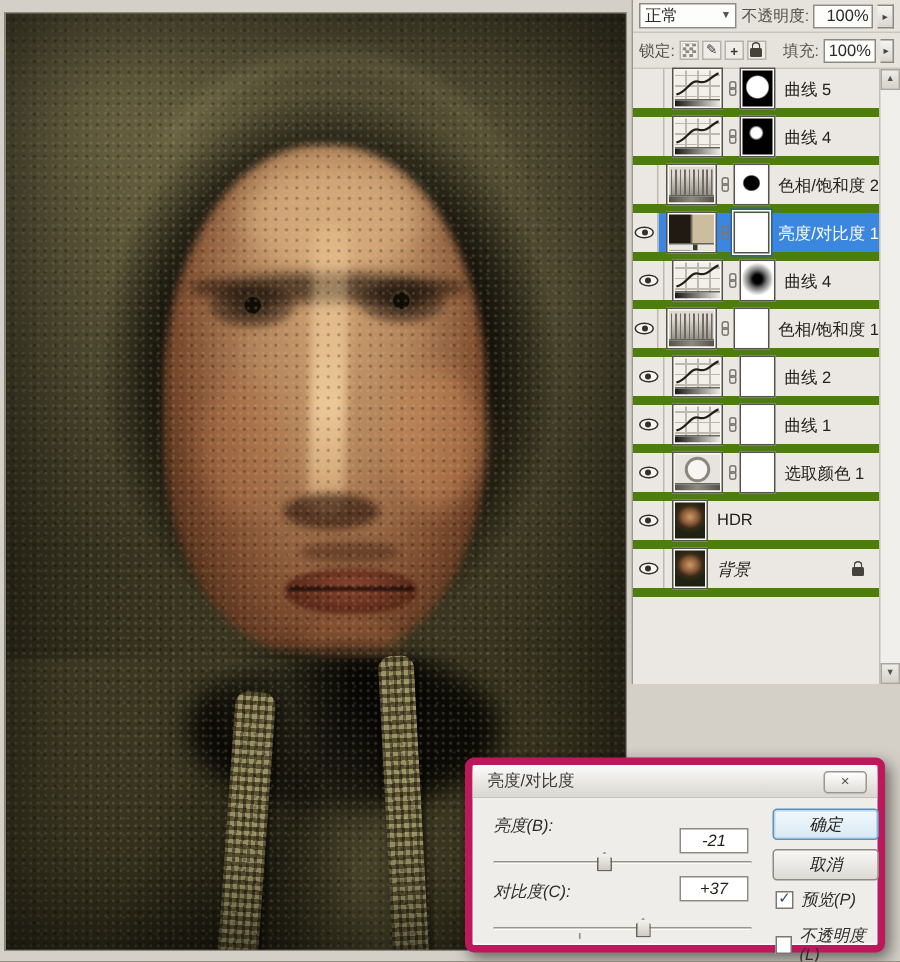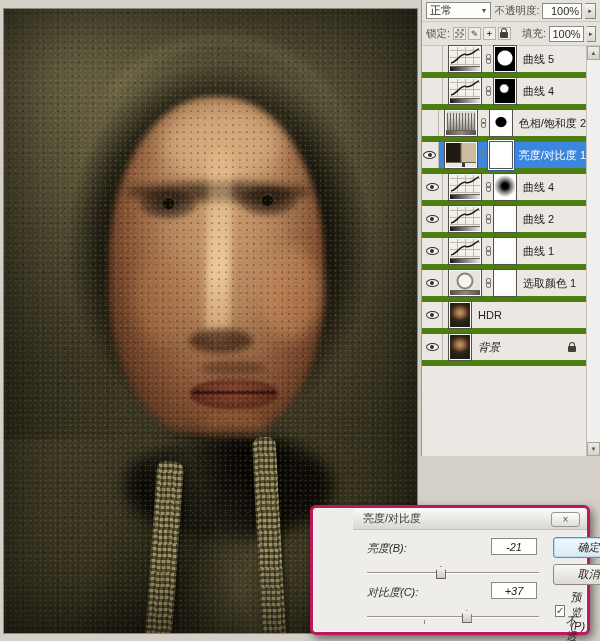--- a/index.html
+++ b/index.html
@@ -127,22 +127,22 @@
   .lname.it { font-style:italic; }
   .bglock { margin-left:auto; margin-right:10px; }
 
   .vscroll { position:absolute; right:0; top:46px; width:14px; bottom:0; background:#f1efeb; border-left:1px solid #c2bfb8; }
   .sbtn { position:absolute; left:0; width:13px; height:14px; background:linear-gradient(#eeece8,#d5d2cb);
     border:1px solid #a9a69e; display:flex; align-items:center; justify-content:center; font-size:6px; color:#54514a; }
   .sbtn.up { top:0; } .sbtn.down { bottom:0; }
 
   
   .dlg { position:absolute; left:310px; top:505px; width:280px; height:130px; z-index:10;
-    background:#efedea; border:3px solid #be185d; border-radius:6px;
-    box-shadow:3px 4px 10px rgba(0,0,0,.5), inset 0 0 0 1px rgba(255,255,255,.7);padding-left:40px; }
+    background:#efedea; border:5px solid #be185d; border-radius:6px;
+    box-shadow:3px 4px 10px rgba(0,0,0,.5), inset 0 0 0 1px rgba(255,255,255,.7); }
   .dlg-title { height:22px; border-radius:5px 5px 0 0; display:flex; align-items:center; padding-left:10px;
     background:linear-gradient(#fbfbfa,#d9d7d1); border-bottom:1px solid #c4c1ba; color:#3a3833; }
   .dlg-close { position:absolute; right:7px; top:4px; width:29px; height:15px; border:1px solid #9a978f; border-radius:3px;
     background:linear-gradient(#fefefe,#e0ded8); display:flex; align-items:center; justify-content:center;
     font-size:10px; color:#55524b; }
   .dlg-body { position:relative; height:107px;font-style:italic; }
   .dlbl { position:absolute; color:#2e2c27; }
   .field { position:absolute; width:46px; height:17px; background:#fff; border:1px solid #8d8a82;
     display:flex; align-items:center; justify-content:center; color:#23211c; }
   .btn { position:absolute; width:71px; height:21px; border-radius:3px; display:flex; align-items:center; justify-content:center;
@@ -322,20 +322,38 @@
         <span class="chain">
             <i></i>
             <i></i>
           </span>
         <div class="mask-wrap">
             <div class="m m-center-fade"></div>
           </div>
         <span class="lname">曲线 4</span>
       </div>
 
+      <div class="lrow">
+        <div class="eyec">
+            <span class="eye"></span>
+          </div>
+        <div class="thumb-wrap">
+          <div class="t t-hist">
+              <div class="strip gray"></div>
+            </div>
+        </div>
+        <span class="chain">
+            <i></i>
+            <i></i>
+          </span>
+        <div class="mask-wrap">
+            <div class="m m-white"></div>
+          </div>
+        <span class="lname">色相/饱和度 1</span>
+      </div>
 
       <div class="lrow">
         <div class="eyec">
             <span class="eye"></span>
           </div>
         <div class="thumb-wrap">
           <div class="t t-curves">
               <svg class="csvg" viewBox="0 0 32 18">
                 <path d="M1 16 C 8 15 11 5 17 7 S 27 2 31 1"></path>
               </svg>
@@ -428,21 +446,21 @@
 
   <div class="dlg">
     <div class="dlg-title">
       <span>亮度/对比度</span>
     </div>
     <div class="dlg-close">
       <span>×</span>
     </div>
     <div class="dlg-body">
       <span class="dlbl" style="left:14px; top:11px;">亮度(B):</span>
-      <div class="field" style="left:138px; top:8px;justify-content:center;">
+      <div class="field" style="left:138px; top:20px;justify-content:center;">
         <span>-21</span>
       </div>
       <div class="btn default" style="left:200px; top:7px;">
         <span>确定</span>
       </div>
 
       <div class="slider" style="left:14px; top:36px;">
         <div class="track"></div>
         <div class="sthumb" style="left: 43%;"></div>
       </div>

